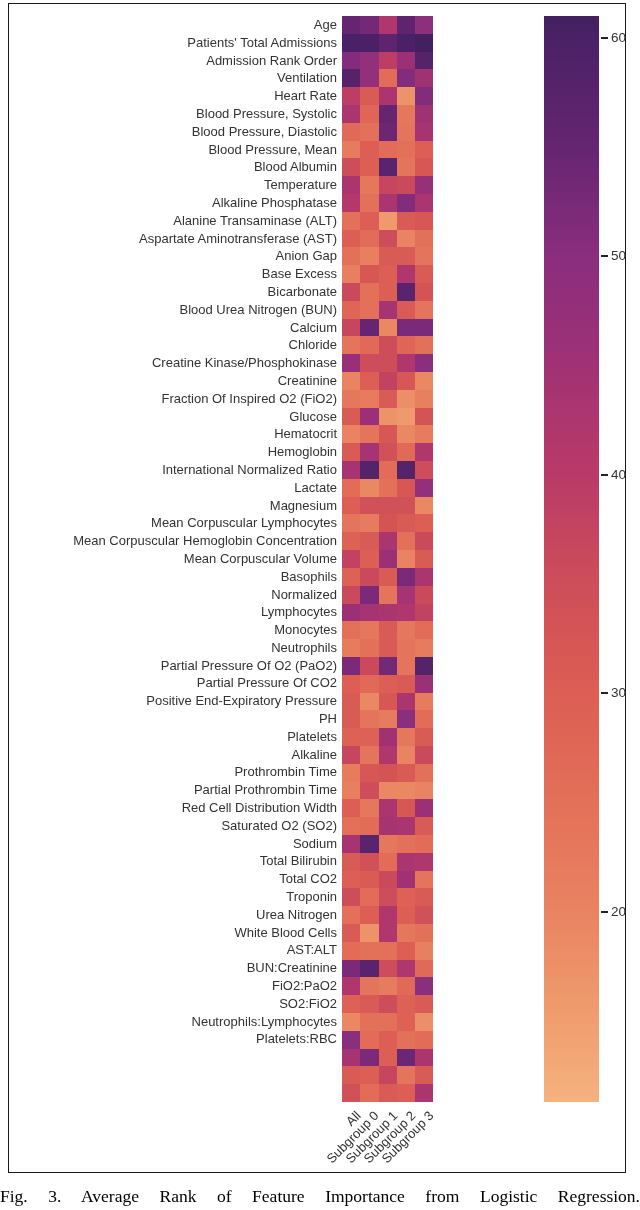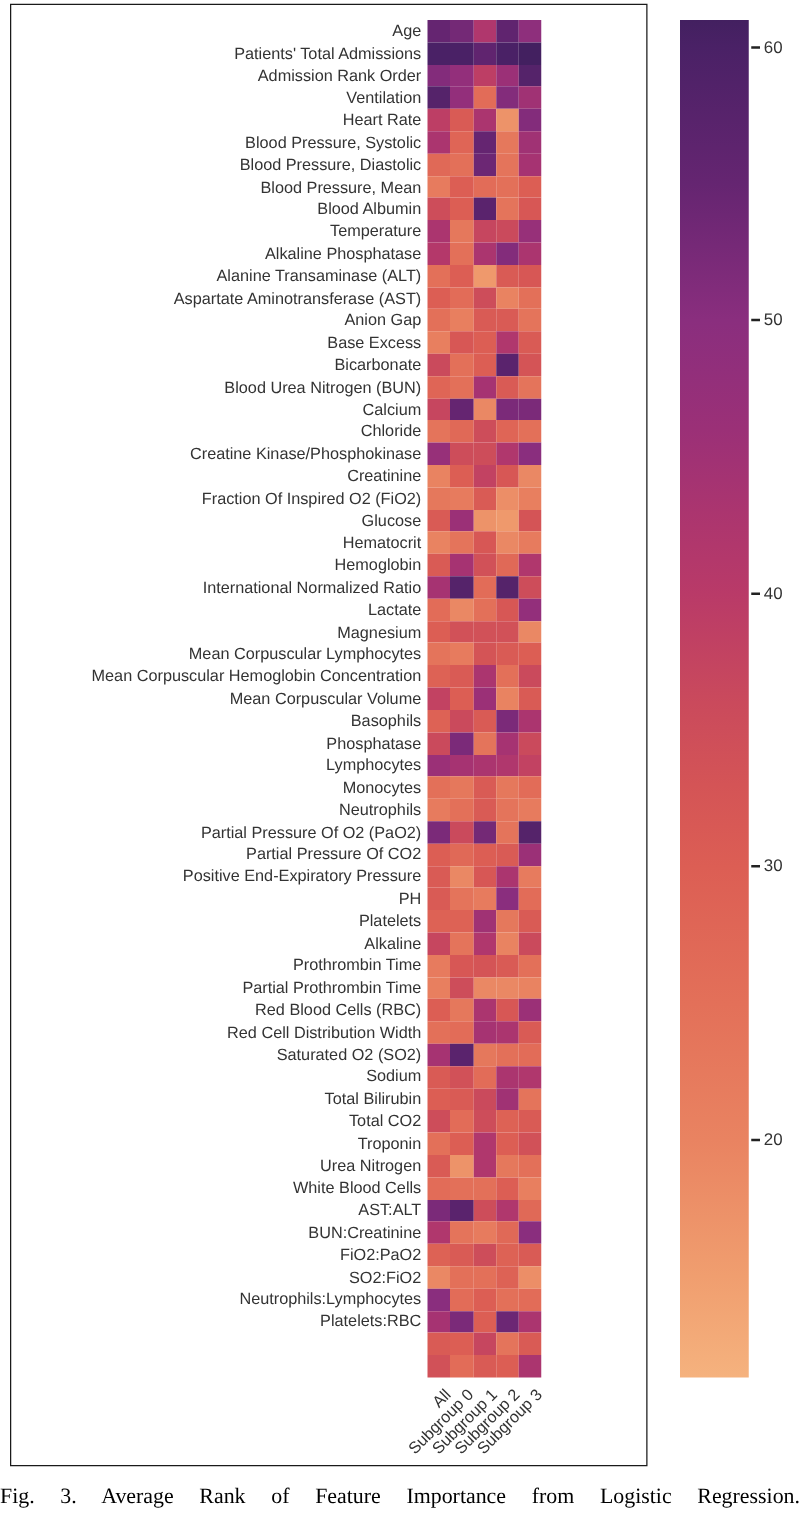--- a/index.html
+++ b/index.html
@@ -1,17 +1,17 @@
 <!DOCTYPE html>
 <html><head>
 <meta charset="utf-8">
 <style>
   html,body{margin:0;padding:0;background:#fff;}
   body{width:640px;height:1210px;position:relative;font-family:"Liberation Sans",sans-serif;overflow:hidden;}
-  .figure-box{position:absolute;left:8px;top:3px;width:510px;height:1170px;border:1.6px solid #1a1a1a;background:#fff;box-sizing:border-box;}
+  .figure-box{position:absolute;left:8px;top:3px;width:618px;height:1170px;border:1.6px solid #1a1a1a;background:#fff;box-sizing:border-box;}
   #row-labels{position:absolute;left:0;top:12px;width:328px;}
   .row-label{height:17.803px;line-height:17.8px;font-size:13px;color:#333;text-align:right;white-space:nowrap;}
   #heatmap{position:absolute;left:333px;top:12px;width:91.5px;height:1086px;display:grid;grid-template-columns:repeat(5,1fr);grid-template-rows:repeat(61,1fr);}
   .hm-cell{width:100%;height:100%;}
   .col-label{position:absolute;width:110px;height:16px;font-size:13px;color:#333;text-align:right;white-space:nowrap;transform:rotate(-45deg);transform-origin:100% 0;}
   #colorbar{position:absolute;left:535px;top:12px;width:55px;height:1086px;}
   .cbar-tick{position:absolute;left:592px;width:7px;height:1.8px;background:#222;}
   .cbar-tick-label{position:absolute;left:602px;width:30px;font-size:13.5px;color:#333;line-height:16px;}
   .caption{position:absolute;left:0;top:1185px;width:640px;font-family:"Liberation Serif",serif;font-size:17.5px;color:#000;text-align:justify;text-align-last:justify;line-height:22px;}
 </style>
@@ -45,33 +45,32 @@
       <div class="row-label">Glucose</div>
       <div class="row-label">Hematocrit</div>
       <div class="row-label">Hemoglobin</div>
       <div class="row-label">International Normalized Ratio</div>
       <div class="row-label">Lactate</div>
       <div class="row-label">Magnesium</div>
       <div class="row-label">Mean Corpuscular Lymphocytes</div>
       <div class="row-label">Mean Corpuscular Hemoglobin Concentration</div>
       <div class="row-label">Mean Corpuscular Volume</div>
       <div class="row-label">Basophils</div>
-      <div class="row-label">Phosphatase</div>
+      <div class="row-label">Normalized</div>
       <div class="row-label">Lymphocytes</div>
       <div class="row-label">Monocytes</div>
       <div class="row-label">Neutrophils</div>
       <div class="row-label">Partial Pressure Of O2 (PaO2)</div>
       <div class="row-label">Partial Pressure Of CO2</div>
       <div class="row-label">Positive End-Expiratory Pressure</div>
       <div class="row-label">PH</div>
       <div class="row-label">Platelets</div>
       <div class="row-label">Alkaline</div>
       <div class="row-label">Prothrombin Time</div>
       <div class="row-label">Partial Prothrombin Time</div>
-      <div class="row-label">Red Blood Cells (RBC)</div>
       <div class="row-label">Red Cell Distribution Width</div>
       <div class="row-label">Saturated O2 (SO2)</div>
       <div class="row-label">Sodium</div>
       <div class="row-label">Total Bilirubin</div>
       <div class="row-label">Total CO2</div>
       <div class="row-label">Troponin</div>
       <div class="row-label">Urea Nitrogen</div>
       <div class="row-label">White Blood Cells</div>
       <div class="row-label">AST:ALT</div>
       <div class="row-label">BUN:Creatinine</div>

